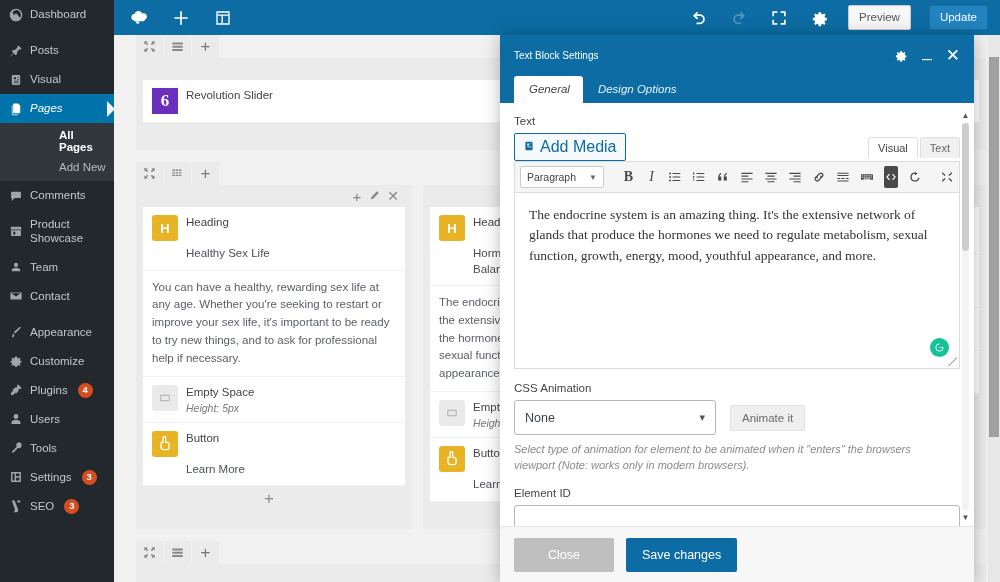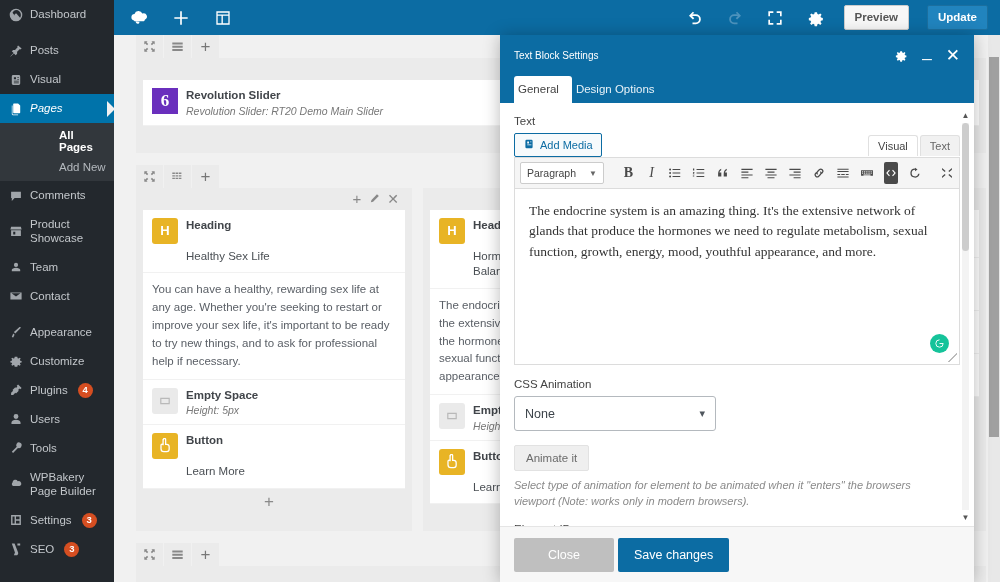--- a/index.html
+++ b/index.html
@@ -66,21 +66,21 @@
 
   
   #topbar {
     position: absolute; left: 114px; top: 0;
     width: 886px; height: 35px;
     background: #0c6ca3;
     display: flex; align-items: center;
     padding: 0 12px 0 14px;
   }
   #topbar .tb-left { display: flex; align-items: center; gap: 20px; }
-  #topbar .tb-right { display: flex; align-items: center; gap: 18px; margin-left: auto; font-weight: bold; }
+  #topbar .tb-right { display: flex; align-items: center; gap: 18px; margin-left: auto; }
   .tb-icon {
     width: 22px; height: 22px; color: #fff;
     display: flex; align-items: center; justify-content: center;
     cursor: pointer;
   }
   .tb-icon svg { width: 20px; height: 20px; fill: currentColor; }
   .tb-icon.disabled { color: #4d93bd; cursor: default; }
   .tb-btn {
     font-size: 11.5px; padding: 4px 10px;
     border-radius: 2px; cursor: pointer;
@@ -127,21 +127,21 @@
   .el-ico {
     width: 26px; height: 26px; min-width: 26px;
     border-radius: 3px;
     display: flex; align-items: center; justify-content: center;
     font-weight: bold; font-size: 13px; color: #fff;
   }
   .el-ico.purple { background: #6a2fbd; border-radius: 0; font-size: 17px; font-family: "Liberation Serif", serif; }
   .el-ico.yellow { background: #e8b425; }
   .el-ico.grey { background: #eaeaea; color: #b9b9b9; }
   .el-ico svg { width: 16px; height: 16px; fill: currentColor; }
-  .el-title { font-size: 11.5px; font-weight: bold; color: #41454a; line-height: 1.3; }
+  .el-title { font-size: 11.5px; font-weight: normal; color: #41454a; line-height: 1.3; }
   .el-sub { font-size: 10.5px; color: #777; font-style: italic; margin-top: 2px; }
   .el-val { font-size: 11.5px; color: #4a4f54; margin-top: 5px; line-height: 1.35; }
   .el-text { font-size: 11.5px; color: #5b6067; line-height: 1.55; }
   .row-add {
     display: flex; justify-content: flex-end;
     padding: 4px 10px 0 0; color: #8a8a8a; font-size: 17px;
     font-weight: 300; line-height: 1; cursor: pointer;
   }
   .row-add.center { justify-content: center; }
 
@@ -196,41 +196,41 @@
   .m-hactions .hi svg { width: 15px; height: 15px; fill: currentColor; }
   .m-hactions .hi.min { font-size: 17px; line-height: 0.5; padding-bottom: 6px; }
   .m-hactions .hi.cls { font-size: 17px; line-height: 1; }
 
   .m-tabs {
     background: #0c6ca3; height: 28px; min-height: 28px;
     display: flex; align-items: flex-end; padding-left: 14px;
     gap: 0;
   }
   .m-tab {
-    font-size: 11.5px; padding: 6px 13px 6px 4px;
-    color: #e7f2f8; cursor: pointer; line-height: 1.3;
+    font-size: 11.5px; padding: 6px 13px 6px 15px;
+    color: #e7f2f8; cursor: pointer; line-height: 1.3; font-style: italic;
   }
   .m-tab.active {
     background: #fff; color: #444;
     border-radius: 3px 3px 0 0;
   }
 
   .m-body {
     flex: 1 1 auto; position: relative;
     overflow: hidden; background: #fff;
     padding: 12px 14px 0 14px;
   }
   .field-label { font-size: 11.5px; color: #444; margin-bottom: 6px; }
   .field-label.mt { margin-top: 13px; }
 
   .addmedia-row { display: flex; align-items: center; }
   .btn-addmedia {
     border: 1px solid #0c6ca3; color: #0c6ca3; background: #f6fafc;
-    border-radius: 2px; font-size: 11px;
-    padding: 4px 8px; display: flex; align-items: center; gap: 5px;
+    border-radius: 2px; font-size: 16px;
+    padding: 4px 8px; display: flex; align-items: flex-end; gap: 5px;
     cursor: pointer;
   }
   .btn-addmedia svg { width: 12px; height: 12px; fill: currentColor; }
   .vt-tabs { margin-left: auto; display: flex; align-items: flex-end; gap: 2px; }
   .vt-tab {
     font-size: 11px; padding: 4px 9px; cursor: pointer;
     border: 1px solid #e0e0e0; border-bottom: none;
     background: #f1f1f1; color: #666;
     border-radius: 3px 3px 0 0;
   }
@@ -276,21 +276,21 @@
     display: flex; align-items: center; justify-content: center;
   }
   .gram-badge svg { width: 11px; height: 11px; fill: none; stroke: #fff; stroke-width: 2; }
   .resize-h {
     position: absolute; right: 2px; bottom: 2px;
     width: 9px; height: 9px;
     background:
       linear-gradient(135deg, transparent 0 45%, #bbb 45% 58%, transparent 58% 100%);
   }
 
-  .anim-row { display: flex; align-items: flex-start; gap: 14px; flex-direction: column; }
+  .anim-row { display: flex; align-items: center; gap: 14px; }
   .sel-box {
     border: 1px solid #b4b9be; border-radius: 3px; background: #fff;
     height: 35px; width: 202px;
     display: flex; align-items: center; padding: 0 10px;
     font-size: 12.5px; color: #3c434a; cursor: pointer;
   }
   .sel-box .caret { margin-left: auto; color: #50575e; font-size: 11px; }
   .btn-grey {
     background: #efefef; border: 1px solid #e2e2e2; color: #6b6b6b;
     font-size: 11.5px; padding: 6px 11px; border-radius: 2px; cursor: pointer;
@@ -313,21 +313,21 @@
   .m-scroll .ar {
     position: absolute; left: 2px; width: 9px; height: 9px;
     color: #555; font-size: 8px; text-align: center; line-height: 9px;
   }
   .m-scroll .ar.up { top: 0; }
   .m-scroll .ar.dn { bottom: 0; }
 
   .m-footer {
     min-height: 56px; background: #f7f7f7;
     border-top: 1px solid #e5e5e5;
-    display: flex; align-items: center; gap: 4px;
+    display: flex; align-items: center; gap: 12px;
     padding: 0 14px;
   }
   .btn-close {
     background: #bfbfbf; color: #fff; border: none;
     font-size: 12.5px; padding: 10px 0; width: 100px;
     border-radius: 2px; cursor: pointer;
     font-family: "Liberation Sans", sans-serif;
   }
   .btn-save {
     background: #0c6ca3; color: #fff; border: none;
@@ -474,28 +474,20 @@
 
     <div class="menu-item">
       <span class="mi-icon">
           <svg viewBox="0 0 20 20">
             <path d="M15 2a4 4 0 00-4 6.2l-7 7L5.8 17l7-7A4 4 0 1015 2z"></path>
           </svg>
         </span>
       <span>Tools</span>
     </div>
 
-    <div class="menu-item">
-      <span class="mi-icon">
-          <svg viewBox="0 0 20 20">
-            <path d="M5 8a4 4 0 017.5-2A3.5 3.5 0 1115 13H6a3 3 0 01-1-5z"></path>
-          </svg>
-        </span>
-      <span>WPBakery Page Builder</span>
-    </div>
 
     <div class="menu-item">
       <span class="mi-icon">
           <svg viewBox="0 0 20 20">
             <path d="M3 3h14v14H3V3zm2 2v10h3V5H5zm5 0v4h5V5h-5zm0 6v4h5v-4h-5z"></path>
           </svg>
         </span>
       <span>Settings</span>
       <span class="badge">3</span>
     </div>
@@ -601,21 +593,20 @@
                   <path d="M15 2l3 3-9.5 9.5-3.7 1 1-3.7L15 2z"></path>
                 </svg>
               </span>
             <span class="ra x">✕</span>
           </div>
           <div class="vc-element">
             <div class="el-head">
               <span class="el-ico purple">6</span>
               <span>
                 <span class="el-title" style="display:block">Revolution Slider</span>
-                <span class="el-sub" style="display:block">Revolution Slider: RT20 Demo Main Slider</span>
               </span>
             </div>
           </div>
           <div class="row-add">+</div>
         </div>
       </div>
 
       <div class="vc-row">
         <div class="vc-row-controls">
           <span class="ctrl-btn">

